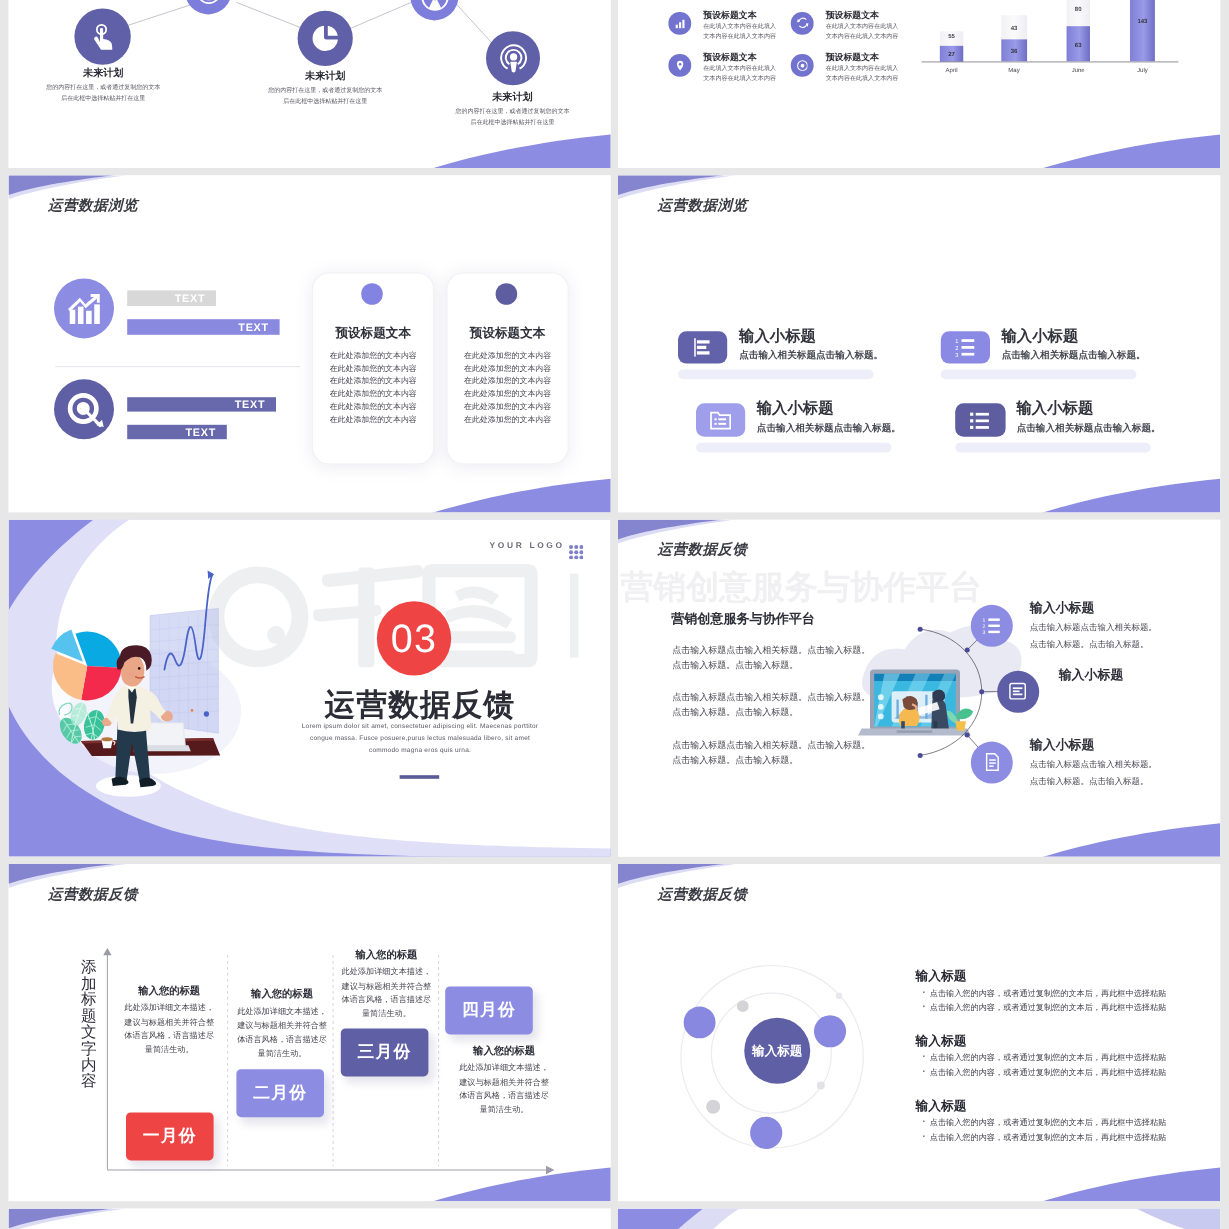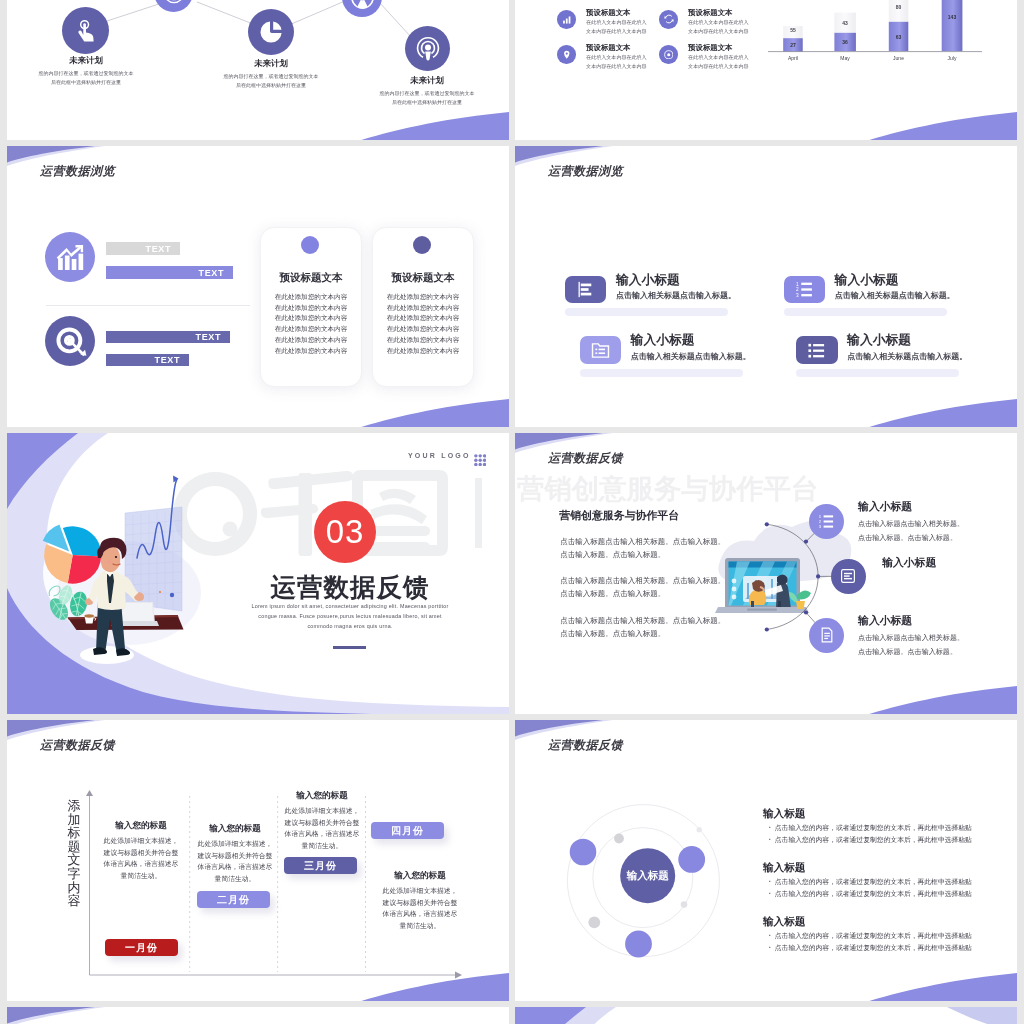--- a/index.html
+++ b/index.html
@@ -46,21 +46,21 @@
   .s6-h{position:absolute;left:44.3px;top:75.5px;font-size:10.9px;font-weight:bold;color:#2f2f3a;}
   .s6-p{position:absolute;left:45.2px;font-size:7.5px;color:#45454f;line-height:13px;white-space:pre-line;}
   .s6-c{position:absolute;border-radius:50%;display:flex;align-items:center;justify-content:center;}
   .s6-t{position:absolute;font-size:10.8px;font-weight:bold;color:#2f2f3a;}
   .s6-d{position:absolute;font-size:7.07px;color:#45454f;line-height:13.9px;white-space:pre-line;}
 
   
   .s7-vl{position:absolute;left:47px;top:79px;width:16px;font-size:13px;font-weight:normal;color:#2f2f3a;line-height:13.6px;letter-spacing:0;word-break:break-all;text-align:center;margin-left:12px;}
   .s7-t{position:absolute;width:120px;text-align:center;font-size:8.6px;font-weight:bold;color:#2f2f3a;}
   .s7-d{position:absolute;width:120px;text-align:center;font-size:6.8px;color:#45454f;line-height:11.6px;white-space:pre-line;}
-  .s7-btn{position:absolute;width:73px;height:17px;border-radius:4px;display:flex;align-items:center;justify-content:center;color:#fff;font-size:10px;font-weight:bold;box-shadow:4px 5px 7px rgba(120,120,160,.20);letter-spacing:1px;}
+  .s7-btn{position:absolute;width:73px;height:40px;border-radius:4px;display:flex;align-items:center;justify-content:center;color:#fff;font-size:14px;font-weight:bold;box-shadow:4px 5px 7px rgba(120,120,160,.20);letter-spacing:1px;}
 
   
   .s8-t{position:absolute;left:248px;font-size:10.6px;font-weight:bold;color:#2a2a34;}
   .s8-b{position:absolute;left:246px;font-size:6.8px;color:#3f3f4a;line-height:11.7px;}
   .s8-b li{margin:0;padding:0;}
   .s8-b ul{margin:0;padding-left:8px;list-style:none;}
   .s8-b li::before{content:"\25AA";color:#777;font-size:5px;margin-right:4px;vertical-align:middle;}
 
   
   .s1-c{position:absolute;border-radius:50%;display:flex;align-items:center;justify-content:center;}
@@ -656,21 +656,21 @@
       <path d="M270.6 76 L270.6 252"></path>
       <path d="M358.5 76 L358.5 252"></path>
     </g>
   </svg>
 
   <div class="s7-t" style="left:74px;top:100px;">输入您的标题</div>
   <div class="s7-d" style="left:74px;top:115px;">此处添加详细文本描述，
 建议与标题相关并符合整
 体语言风格，语言描述尽
 量简洁生动。</div>
-  <div class="s7-btn" style="left:98px;top:219px;background:#b91c1c;">一月份</div>
+  <div class="s7-btn" style="left:98px;top:207px;background:#ef4444;">一月份</div>
 
   <div class="s7-t" style="left:168px;top:103px;">输入您的标题</div>
   <div class="s7-d" style="left:168px;top:118px;">此处添加详细文本描述，
 建议与标题相关并符合整
 体语言风格，语言描述尽
 量简洁生动。</div>
   <div class="s7-btn" style="left:190px;top:171px;background:#8c8ce3;">二月份</div>
 
   <div class="s7-t" style="left:255px;top:70px;">输入您的标题</div>
   <div class="s7-d" style="left:255px;top:85px;">此处添加详细文本描述，

